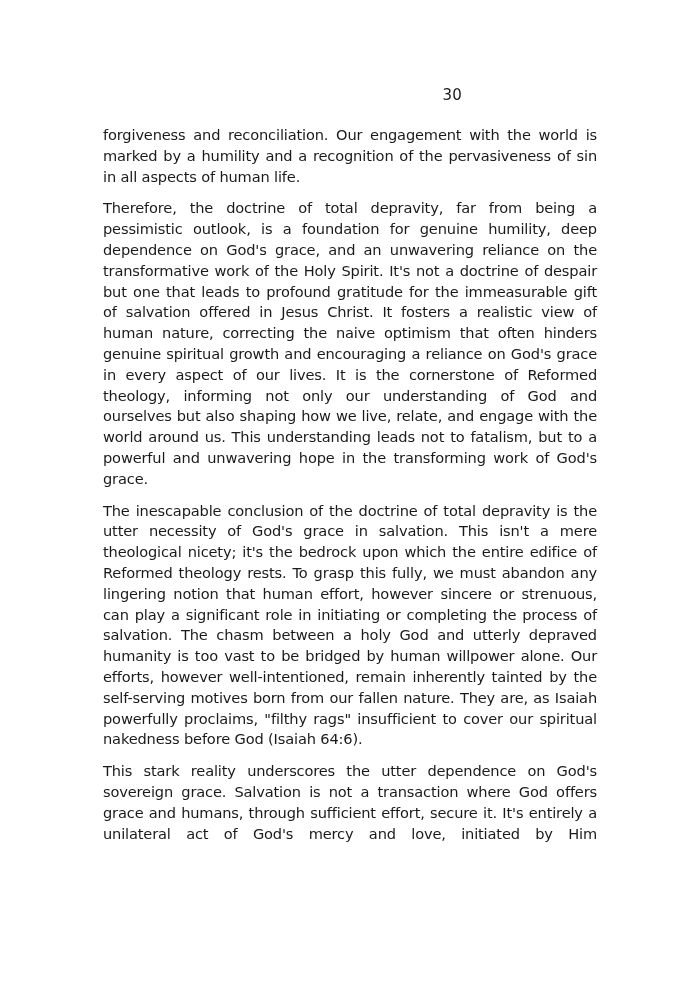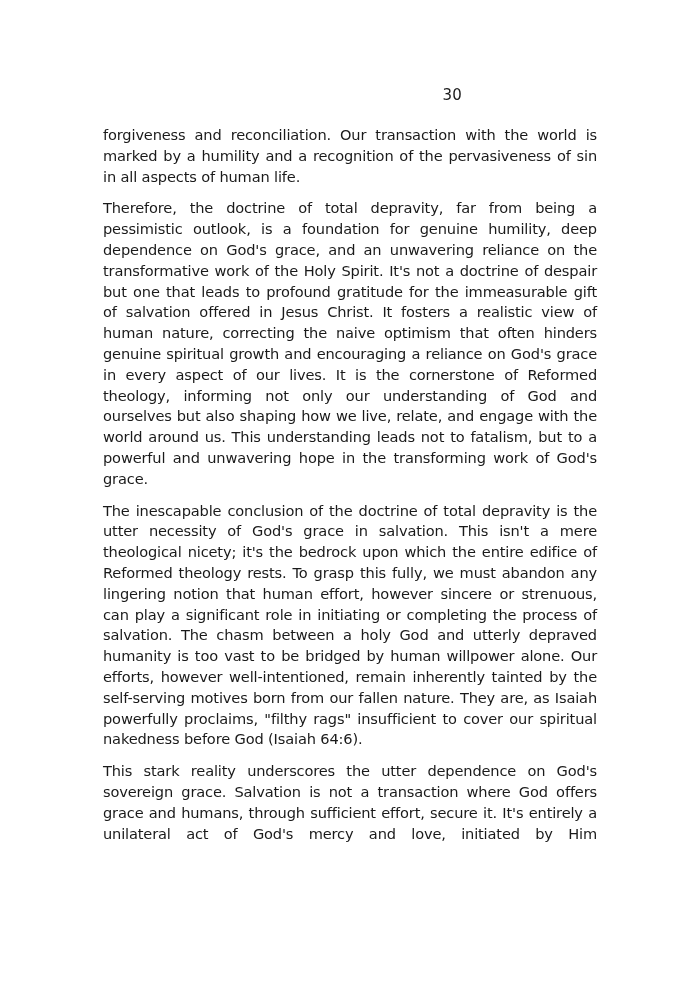--- a/index.html
+++ b/index.html
@@ -48,18 +48,18 @@
       text-align-last: justify;
     }
   </style>
 </head>
 <body>
 
 <div class="page">
   <div class="page-number">30</div>
 
   <div class="body-text">
-    <p class="para">forgiveness and reconciliation. Our transaction with the world is marked by a humility and a recognition of the pervasiveness of sin in all aspects of human life.</p>
+    <p class="para">forgiveness and reconciliation. Our engagement with the world is marked by a humility and a recognition of the pervasiveness of sin in all aspects of human life.</p>
     <p class="para">Therefore, the doctrine of total depravity, far from being a pessimistic outlook, is a foundation for genuine humility, deep dependence on God's grace, and an unwavering reliance on the transformative work of the Holy Spirit. It's not a doctrine of despair but one that leads to profound gratitude for the immeasurable gift of salvation offered in Jesus Christ. It fosters a realistic view of human nature, correcting the naive optimism that often hinders genuine spiritual growth and encouraging a reliance on God's grace in every aspect of our lives. It is the cornerstone of Reformed theology, informing not only our understanding of God and ourselves but also shaping how we live, relate, and engage with the world around us. This understanding leads not to fatalism, but to a powerful and unwavering hope in the transforming work of God's grace.</p>
     <p class="para">The inescapable conclusion of the doctrine of total depravity is the utter necessity of God's grace in salvation. This isn't a mere theological nicety; it's the bedrock upon which the entire edifice of Reformed theology rests. To grasp this fully, we must abandon any lingering notion that human effort, however sincere or strenuous, can play a significant role in initiating or completing the process of salvation. The chasm between a holy God and utterly depraved humanity is too vast to be bridged by human willpower alone. Our efforts, however well-intentioned, remain inherently tainted by the self-serving motives born from our fallen nature. They are, as Isaiah powerfully proclaims, "filthy rags" insufficient to cover our spiritual nakedness before God (Isaiah 64:6).</p>
     <p class="para continues">This stark reality underscores the utter dependence on God's sovereign grace. Salvation is not a transaction where God offers grace and humans, through sufficient effort, secure it. It's entirely a unilateral act of God's mercy and love, initiated by Him</p>
   </div>
 </div>
 
 </body></html>

